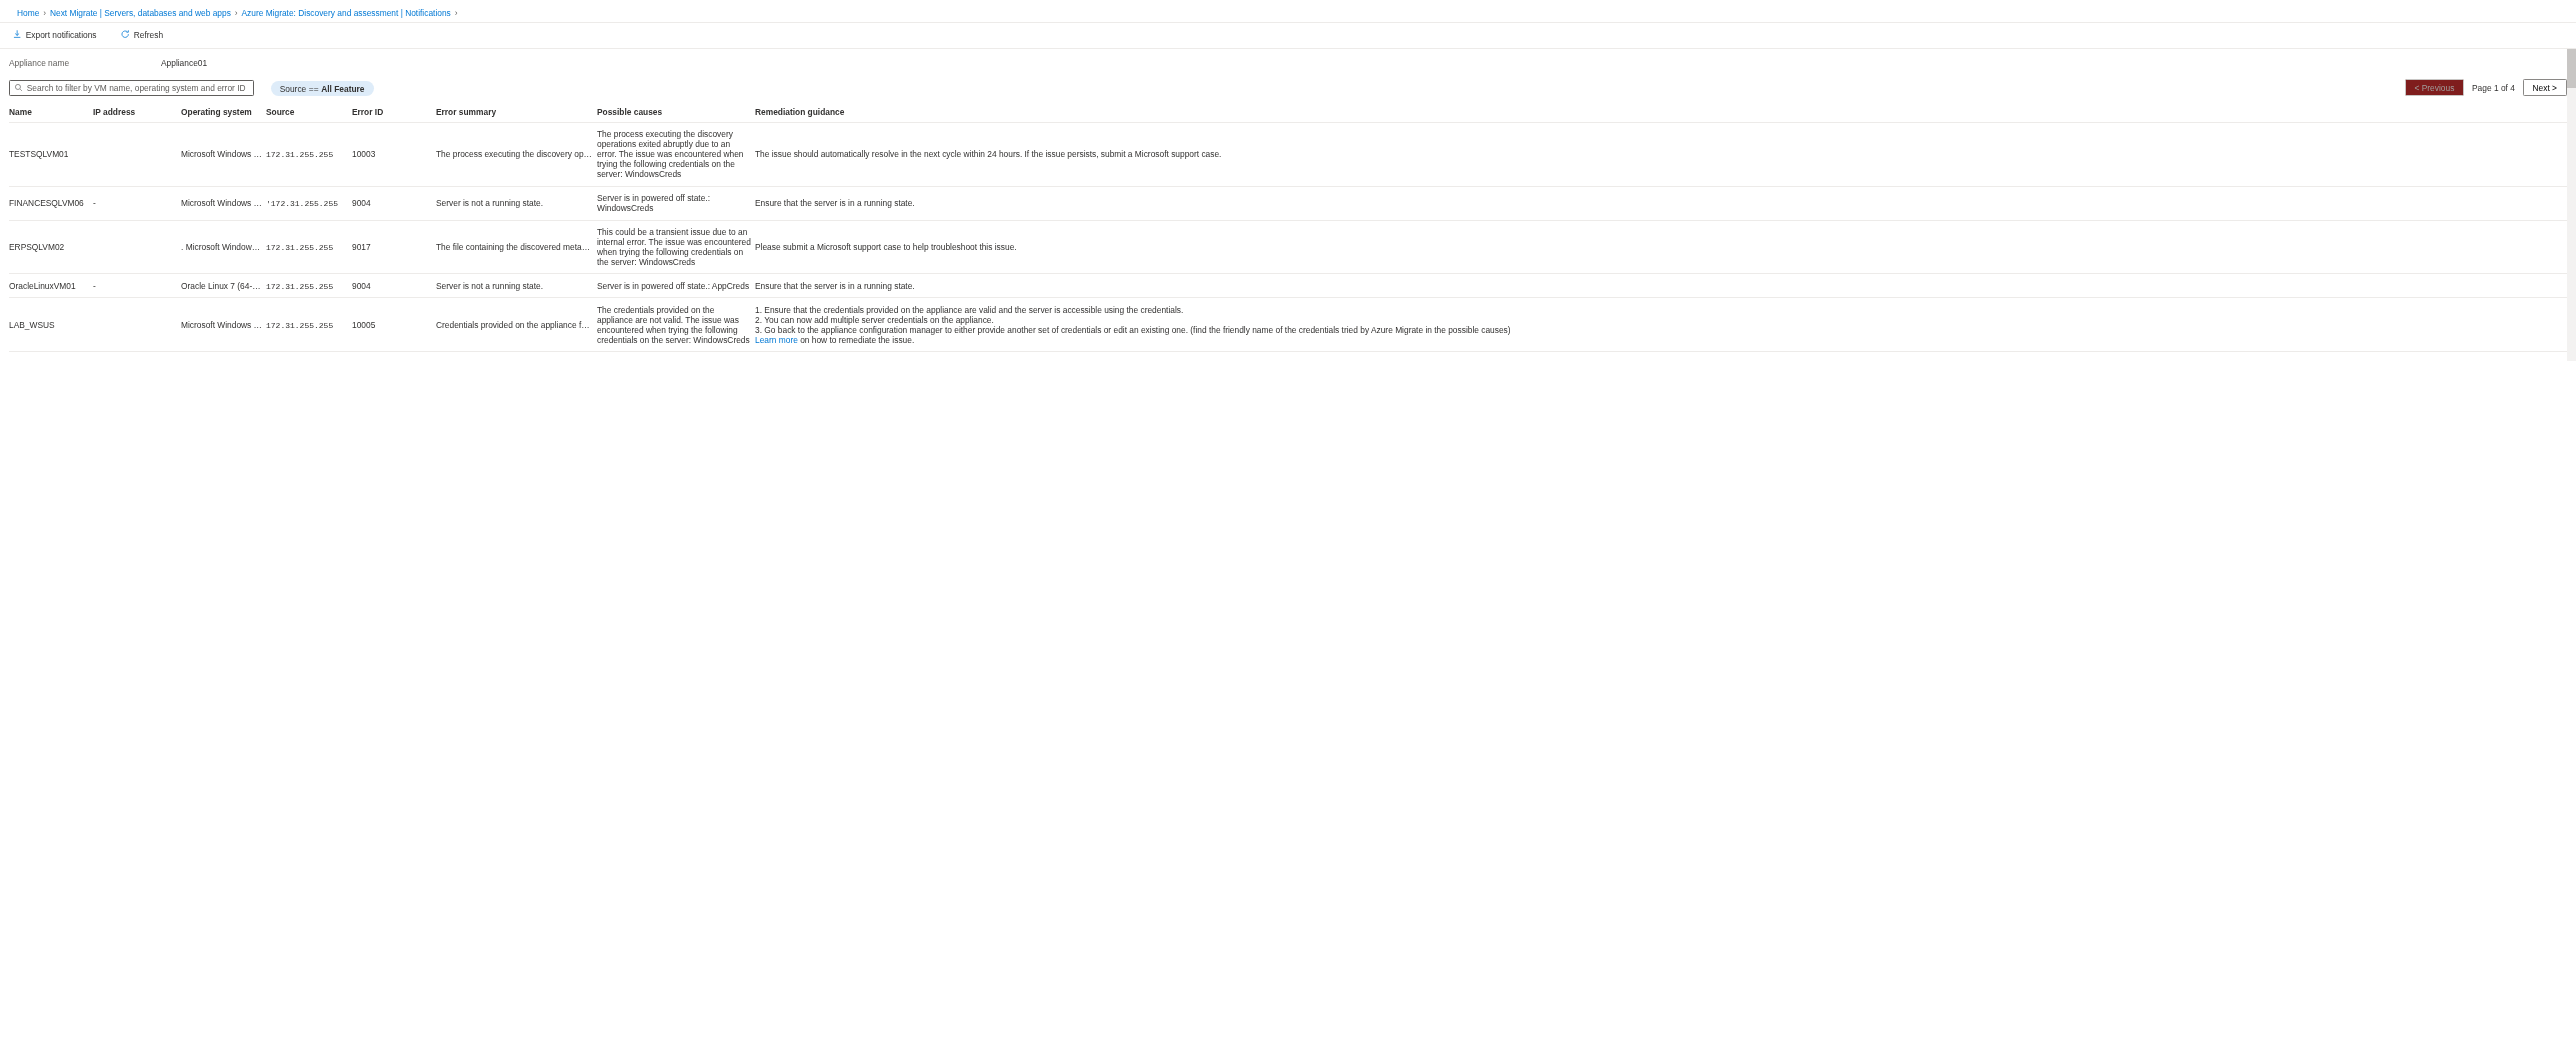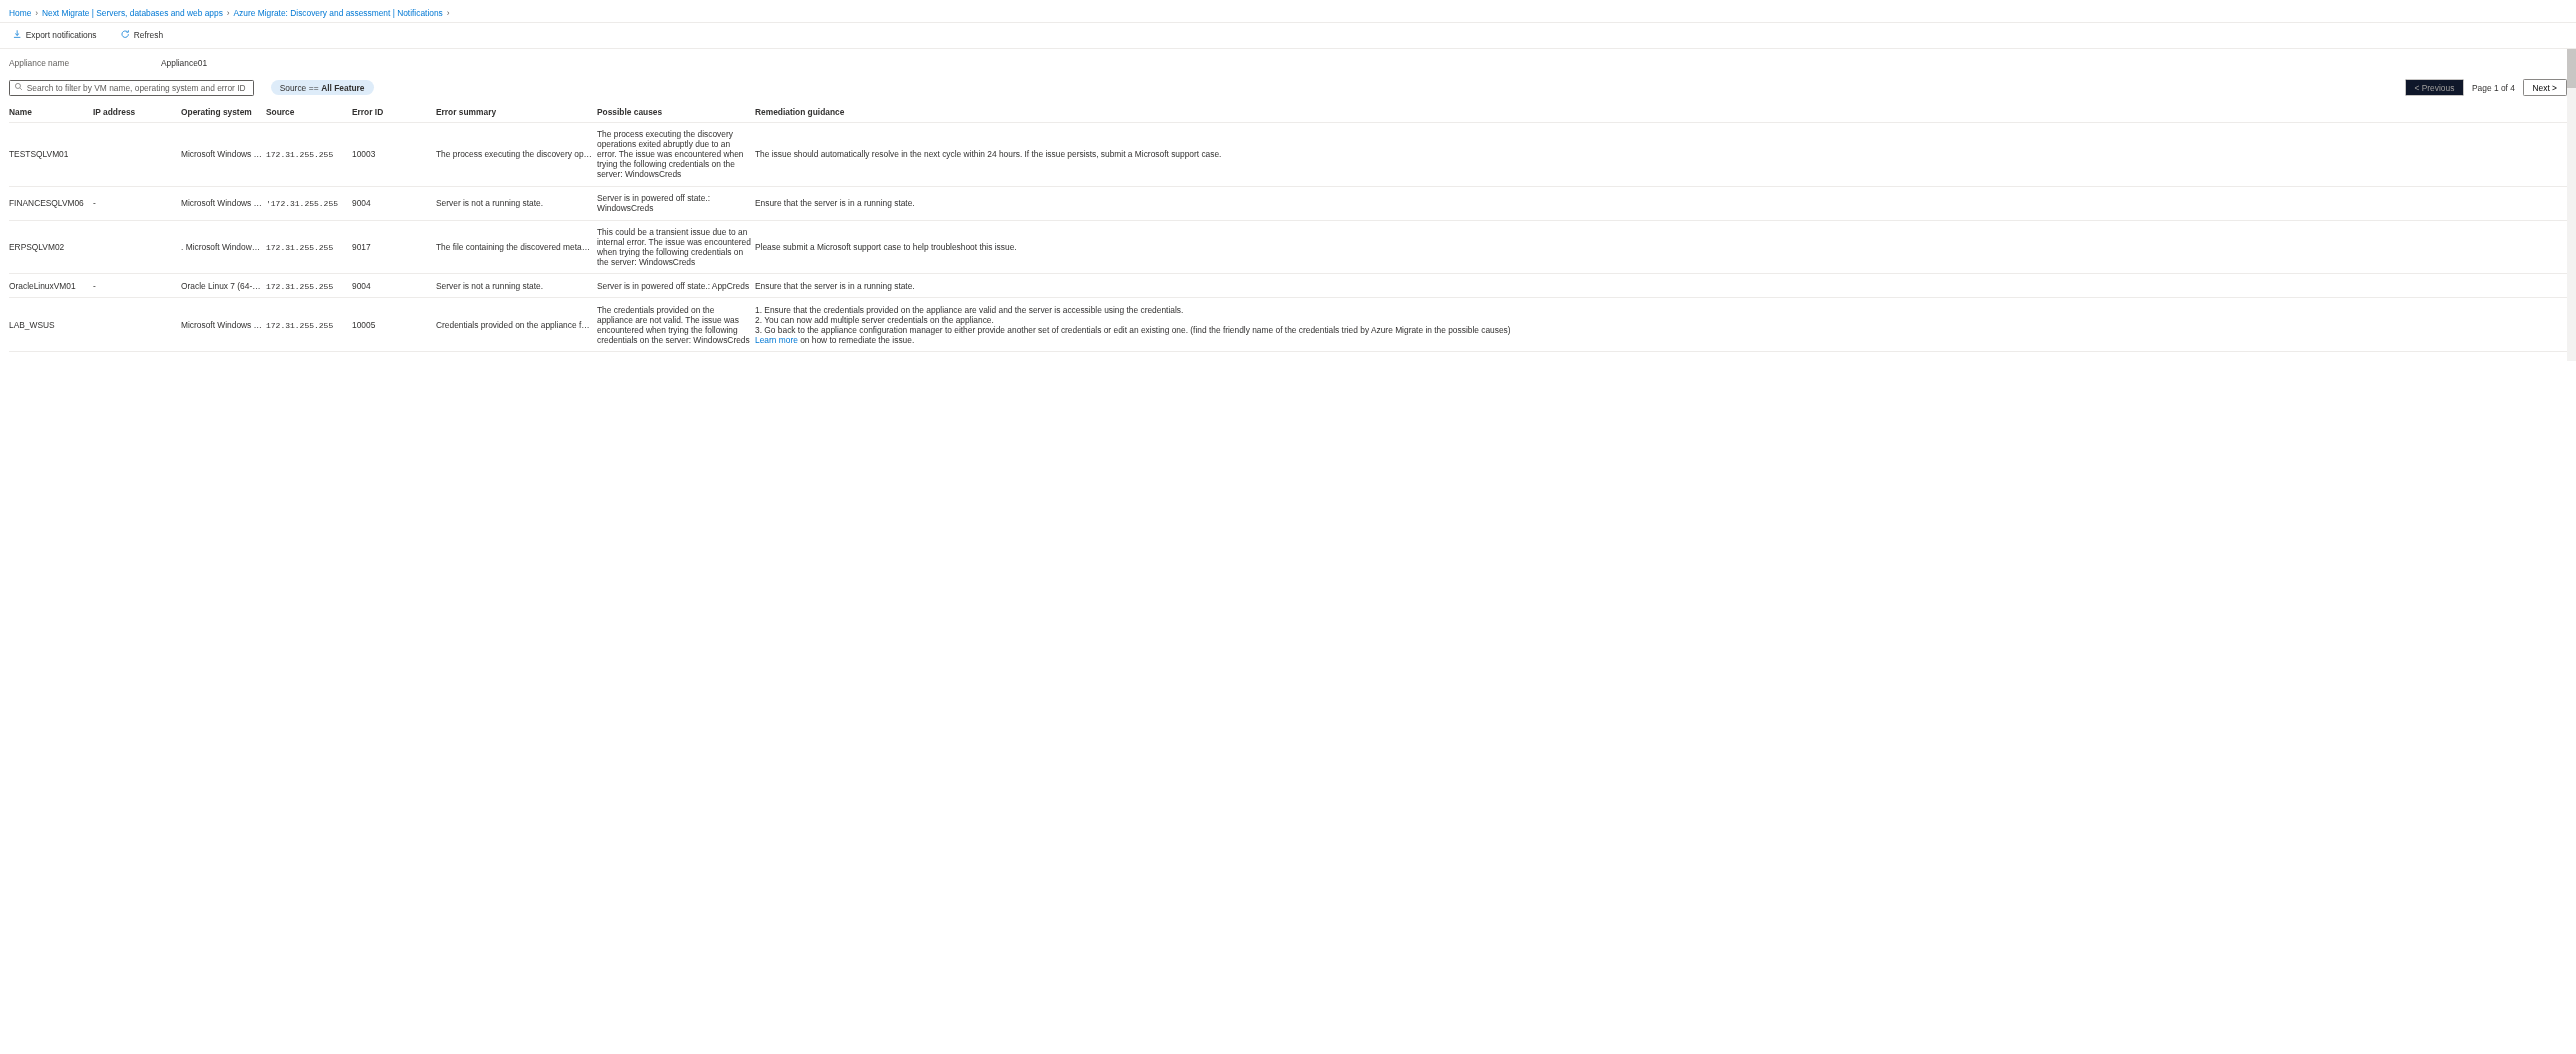--- a/index.html
+++ b/index.html
@@ -14,20 +14,21 @@
     width: 100%;
     position: relative;
   }
   
   .breadcrumb {
     padding: 7.7px 9px 3.9px 9px;
     display: flex;
     align-items: center;
     gap: 3.9px;
     font-size: 8.4px;
+    margin-left: 8px;
   }
   .breadcrumb a {
     color: #0078d4;
     text-decoration: none;
     cursor: pointer;
   }
   .breadcrumb .sep {
     color: #605e5c;
     font-size: 8.4px;
   }
@@ -107,21 +108,21 @@
   
   .meta-table {
     margin-bottom: 11.6px;
   }
   .meta-row { display: flex; margin-bottom: 3.9px; font-size: 8.4px; }
   .meta-label { width: 152px; color: #605e5c; }
   .meta-value { color: #323130; }
   
   .filter-row {
     display: flex;
-    align-items: center;
+    align-items: flex-end;
     gap: 16.7px;
     margin-bottom: 5.2px;
   }
   .search-wrap {
     display: flex;
     align-items: center;
     border: 0.6px solid #605e5c;
     border-radius: 1.3px;
     width: 245px;
     height: 16.7px;
@@ -157,21 +158,21 @@
   }
   .pager-btn {
     border: 0.6px solid #8a8886;
     background: #ffffff;
     padding: 2.6px 9px;
     font-size: 8.4px;
     border-radius: 1.3px;
     cursor: pointer;
   }
   .pager-btn.disabled {
-    background: #0f172a;
+    background: #7f1d1d;
     color: #a19f9d;
     border-color: #c8c6c4;
     cursor: default;
   }
   
   table.data {
     width: 100%;
     border-collapse: collapse;
     table-layout: fixed;
     margin-top: 1.3px;

